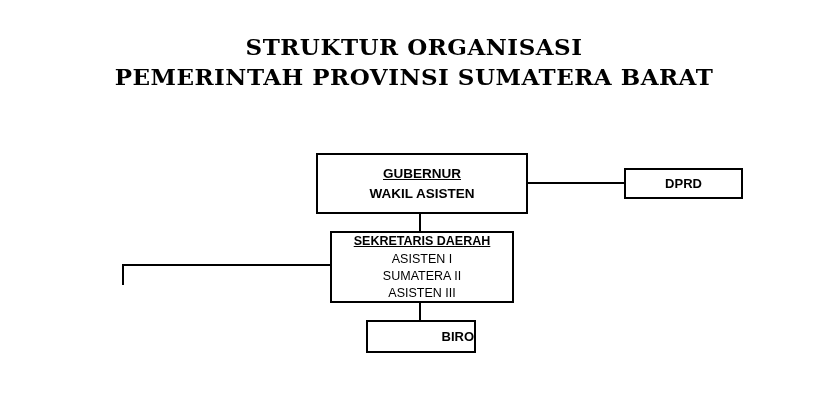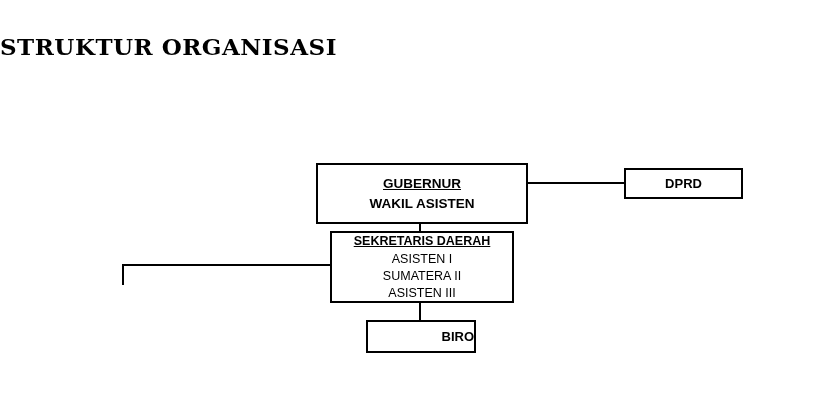--- a/index.html
+++ b/index.html
@@ -15,21 +15,21 @@
     overflow: hidden;
     font-family: "Liberation Sans", sans-serif;
   }
 
   
   #title-block {
     position: absolute;
     left: 0;
     top: 32px;
     width: 828px;
-    text-align: left;
+    text-align: center;
     font-family: "DejaVu Serif", serif;
     font-weight: bold;
     font-size: 23px;
     letter-spacing: 0.5px;
     color: #000000;
     line-height: 30px;
   }
   #title-block .tline { display: block; white-space: nowrap; }
 
   
@@ -48,21 +48,21 @@
   .node .line {
     display: block;
     white-space: nowrap;
     text-align: center;
   }
   .bold   { font-weight: bold; }
   .normal { font-weight: normal; }
   .uline  { text-decoration: underline; }
 
   
-  #node-gubernur        { left: 316px; top: 163px; width: 212px; height: 61px; font-size: 13.5px; line-height: 19px; }
+  #node-gubernur        { left: 316px; top: 153px; width: 212px; height: 61px; font-size: 13.5px; line-height: 19px; }
   #node-dprd            { left: 624px; top: 168px; width: 119px; height: 31px; font-size: 13px; }
   #node-sekretaris      { left: 330px; top: 231px; width: 184px; height: 72px; font-size: 12.5px; line-height: 17px; }
   #node-biro            { left: 366px; top: 320px; width: 110px; height: 33px; font-size: 13px; align-items: flex-end; }
   #node-dinas           { left: 43px;  top: 283px; width: 166px; height: 75px; font-size: 12.5px; line-height: 17px; }
 
   #node-gubernur .line     { margin: 0 0 1px 0; }
   #node-sekretaris .l0     { margin-bottom: 1px; text-align: right; }
   #node-dinas .line        { margin: 0; }
 
   
@@ -81,20 +81,21 @@
   #conn-sek-dinas-h{ left: 122px; top: 264px;  width: 209px; height: 2px; }
   #conn-sek-dinas-v{ left: 122px; top: 264px;  width: 2px;   height: 21px; }
 </style>
 </head>
 <body>
 
 <div id="canvas">
 
   <div id="title-block">
     <span class="tline">STRUKTUR ORGANISASI</span>
+    <span class="tline">PEMERINTAH PROVINSI SUMATERA BARAT</span>
   </div>
 
   <div class="conn" id="conn-gub-dprd"></div>
   <div class="conn" id="conn-gub-sek"></div>
   <div class="conn" id="conn-sek-biro"></div>
   <div class="conn" id="conn-sek-dinas-h"></div>
   <div class="conn" id="conn-sek-dinas-v"></div>
 
   <div class="node" id="node-gubernur">
     <span class="line bold uline">GUBERNUR</span>

